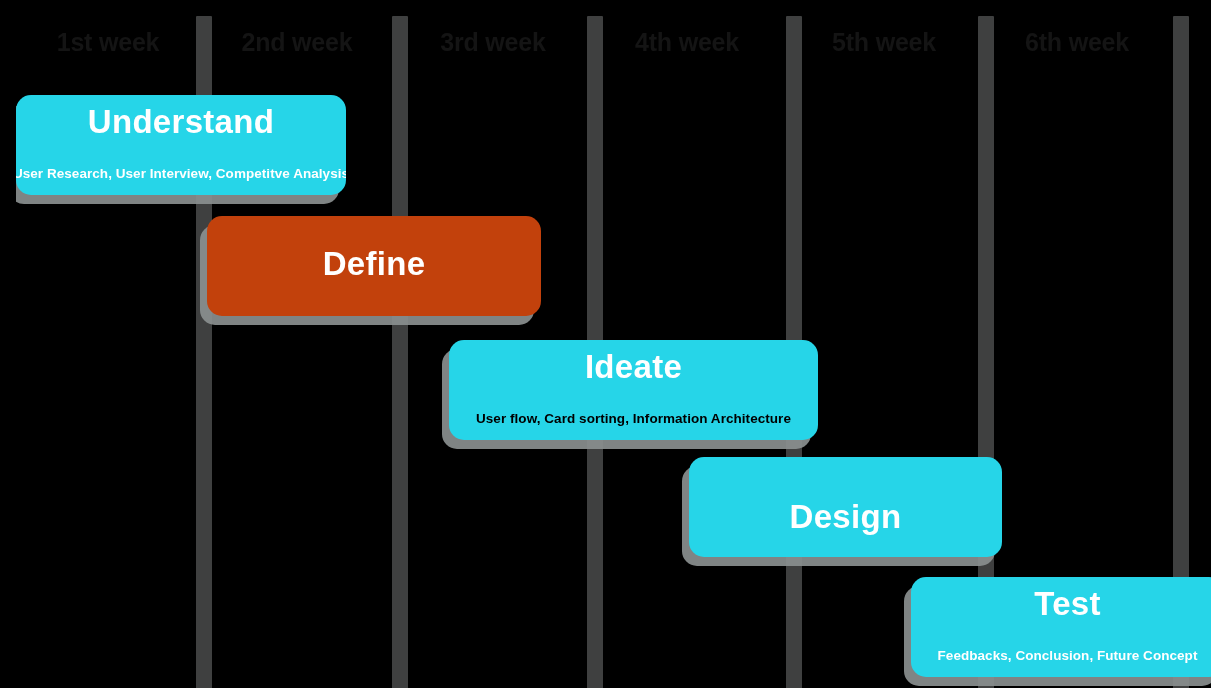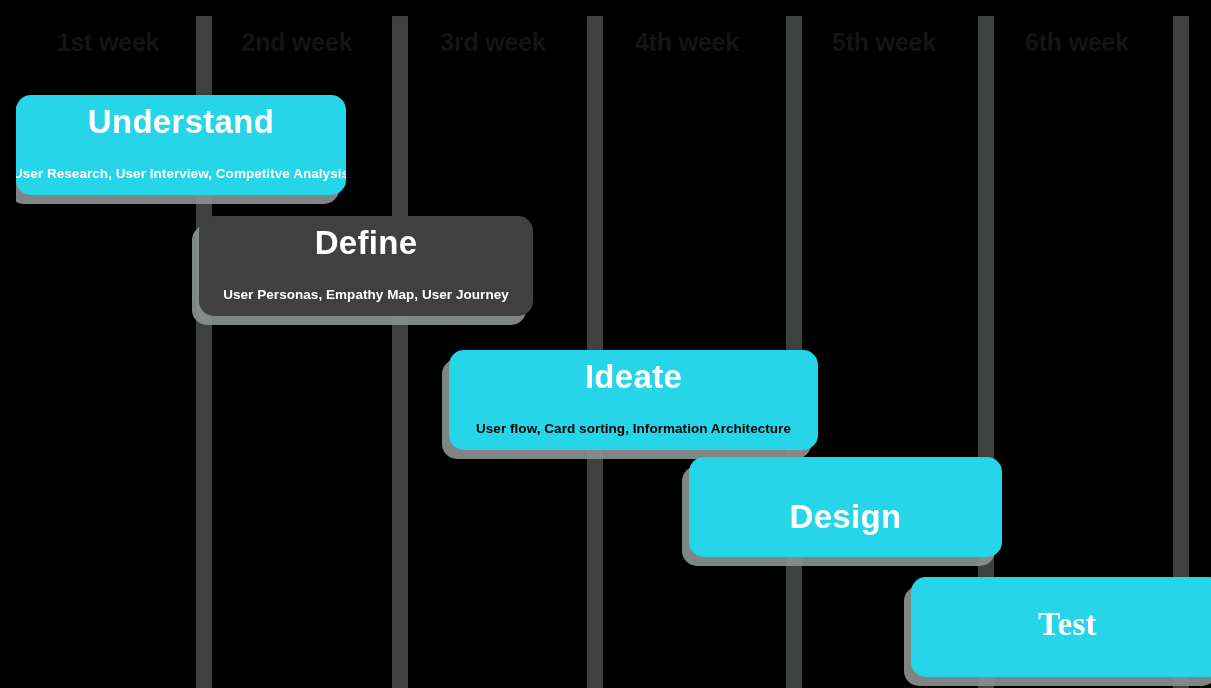--- a/index.html
+++ b/index.html
@@ -102,29 +102,29 @@
       <div class="week-label" style="left: 581px; width: 180px; color: rgb(20, 20, 20);">4th week</div>
       <div class="week-label" style="left: 778px; width: 180px; color: rgb(20, 20, 20);">5th week</div>
       <div class="week-label" style="left: 971px; width: 180px; color: rgb(20, 20, 20);">6th week</div>
     </div>
 
   <div id="cards-layer">
       <div class="card" style="left: 0px; top: 79px; width: 330px; height: 100px; background: rgb(38, 213, 232);">
         <div class="card-title" style="color: rgb(255, 255, 255);">Understand</div>
         <div class="card-subtitle" style="color: rgb(255, 255, 255);">User Research, User Interview, Competitve Analysis</div>
       </div>
-      <div class="card" style="left: 183px; top: 200px; width: 334px; height: 100px; background: #404040;">
+      <div class="card" style="left: 191px; top: 200px; width: 334px; height: 100px; background: #c2410c;">
         <div class="card-title" style="color: rgb(255, 255, 255);">Define</div>
-        <div class="card-subtitle" style="color: rgb(255, 255, 255);">User Personas, Empathy Map, User Journey</div>
       </div>
-      <div class="card" style="left: 433px; top: 334px; width: 369px; height: 100px; background: rgb(38, 213, 232);">
+      <div class="card" style="left: 433px; top: 324px; width: 369px; height: 100px; background: rgb(38, 213, 232);">
         <div class="card-title" style="color: rgb(255, 255, 255);">Ideate</div>
         <div class="card-subtitle" style="color: #000000;">User flow, Card sorting, Information Architecture</div>
       </div>
       <div class="card" style="left: 673px; top: 441px; width: 313px; height: 100px; background: rgb(38, 213, 232);">
         <div class="card-title" style="color: rgb(255, 255, 255); margin-top: 24px;">Design</div>
       </div>
       <div class="card" style="left: 895px; top: 561px; width: 313px; height: 100px; background: rgb(38, 213, 232);">
-        <div class="card-title" style="color: rgb(255, 255, 255); font-family: Liberation Serif, serif;">Test</div>
+        <div class="card-title" style="color: rgb(255, 255, 255);">Test</div>
+        <div class="card-subtitle" style="color: rgb(255, 255, 255);">Feedbacks, Conclusion, Future Concept</div>
       </div>
     </div>
 
 </div>
 
 </body></html>

